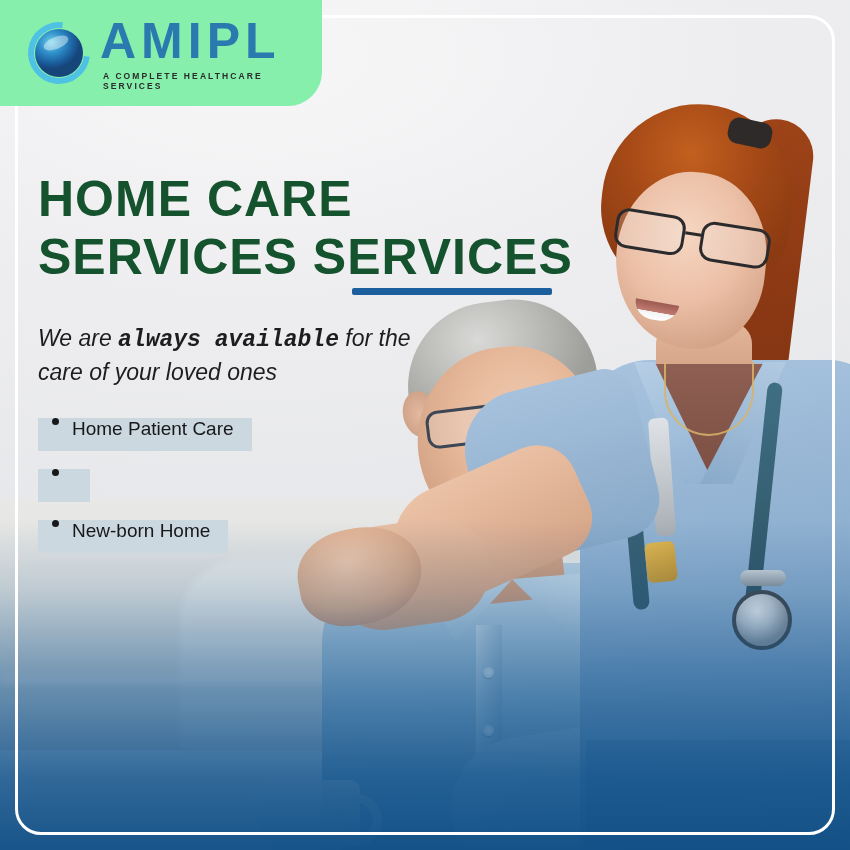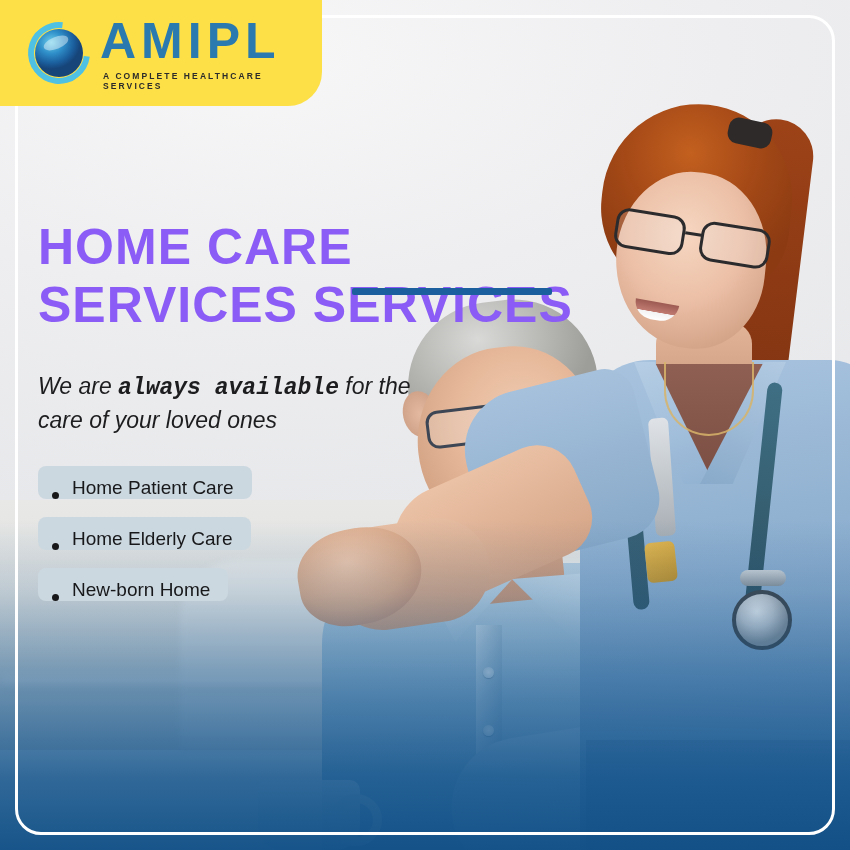--- a/index.html
+++ b/index.html
@@ -304,21 +304,21 @@
     border:3px solid #ffffff;
     border-radius:26px;
     pointer-events:none;
     z-index:20;
   }
 
   
   .logo-plate{
     position:absolute; left:0; top:0;
     width:322px; height:106px;
-    background:#fde047;
+    background:#86efac;
     border-bottom-right-radius:34px;
     z-index:30;
     display:flex; align-items:center;
   }
   .logo-mark{
     position:relative; width:62px; height:62px;
     margin-left:28px; flex:0 0 auto;
   }
   .logo-ring{
     position:absolute; inset:0;
@@ -346,44 +346,44 @@
   .logo-tag{
     font-size:8.5px; font-weight:bold; letter-spacing:2.1px;
     color:#2b2b2b; margin-top:5px; margin-left:3px;
   }
 
   
   .copy{ position:absolute; left:38px; top:170px; z-index:25; }
 
   .headline{
     font-size:50px; font-weight:bold; line-height:58px;
-    letter-spacing:1px; color:#8b5cf6;margin-top:48px;
+    letter-spacing:1px; color:#14532d;
   }
   .headline .l2{ position:relative; display:inline-block; }
   .hl-underline{
     position:absolute; left:352px; top:288px;
     width:200px; height:7px; background:#1b5f9e; border-radius:2px;
     z-index:26;
   }
 
   .subcopy{
     margin-top:36px;
     font-size:23px; font-style:italic; line-height:32px;
     color:#1d1d1f; max-width:390px;
   }
   .subcopy b{ font-weight:bold;font-family:Liberation Mono, monospace; }
 
   .chips{ margin-top:30px; }
   .chip{
-    display:flex; align-items:flex-end;
+    display:flex; align-items:flex-start;
     height:33px; padding:0 18px 0 14px;
     margin-bottom:18px;
     background:#ccd8e0;
     font-size:19px; color:#17181a;
-    width:-moz-fit-content; width:fit-content;border-radius:8px;
+    width:-moz-fit-content; width:fit-content;
   }
   .chip .dot{
     width:7px; height:7px; border-radius:50%;
     background:#17181a; margin-right:13px; flex:0 0 auto;
   }
 </style>
 </head>
 <body>
 
 <div id="poster">
@@ -475,21 +475,20 @@
       <span>We are </span><b>always available</b><span> for the care of your loved ones</span>
     </div>
 
     <div class="chips">
       <div class="chip">
         <span class="dot"></span>
         <span>Home Patient Care</span>
       </div>
       <div class="chip">
         <span class="dot"></span>
-        <span>Home Elderly Care</span>
       </div>
       <div class="chip">
         <span class="dot"></span>
         <span>New-born Home</span>
       </div>
     </div>
   </div>
 
   <div class="hl-underline"></div>
 

